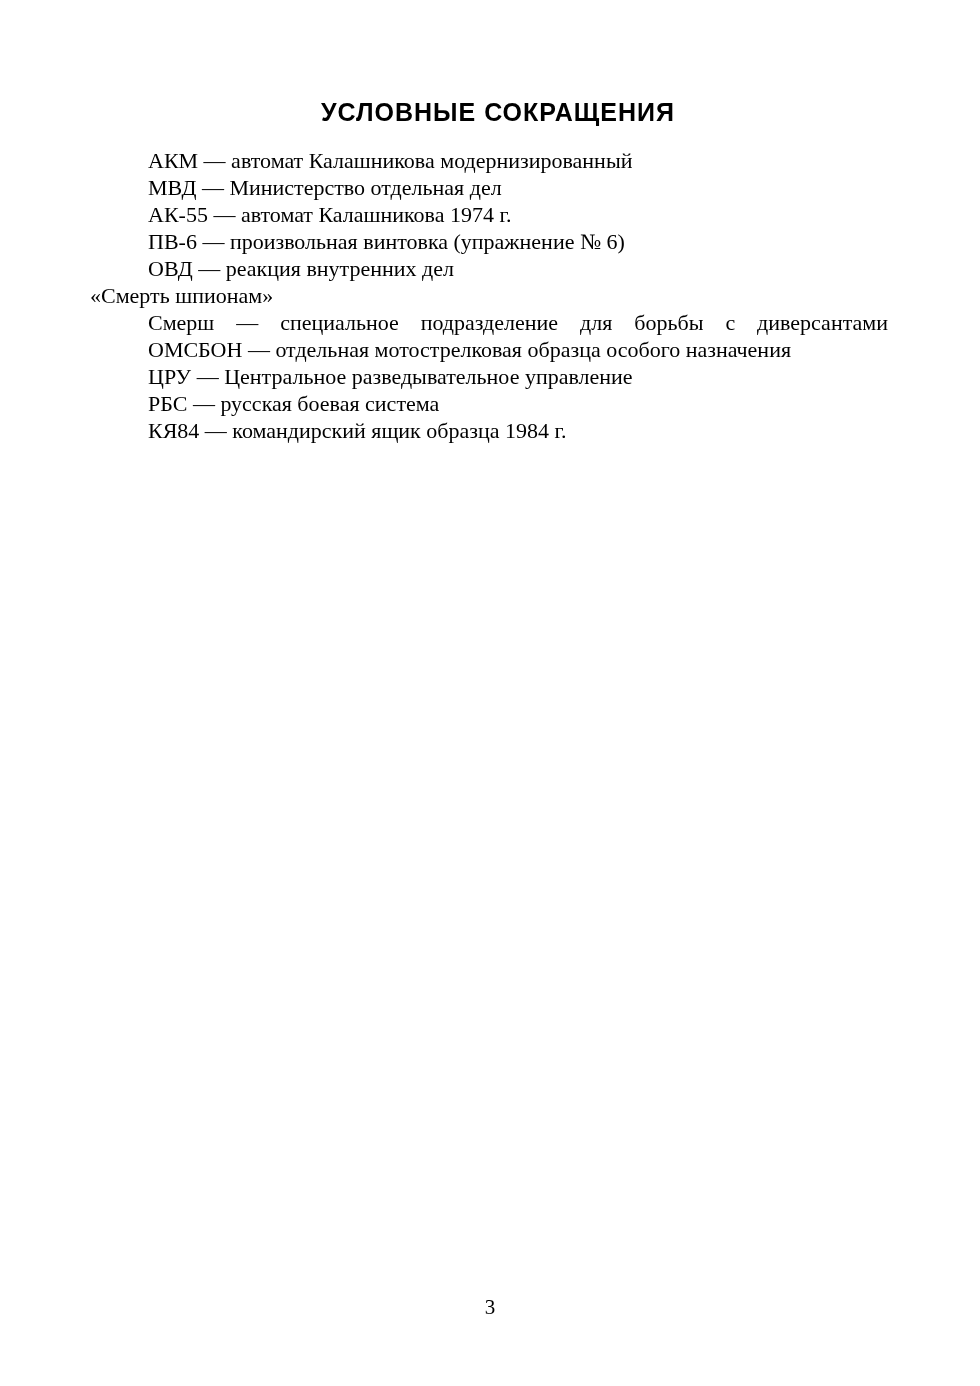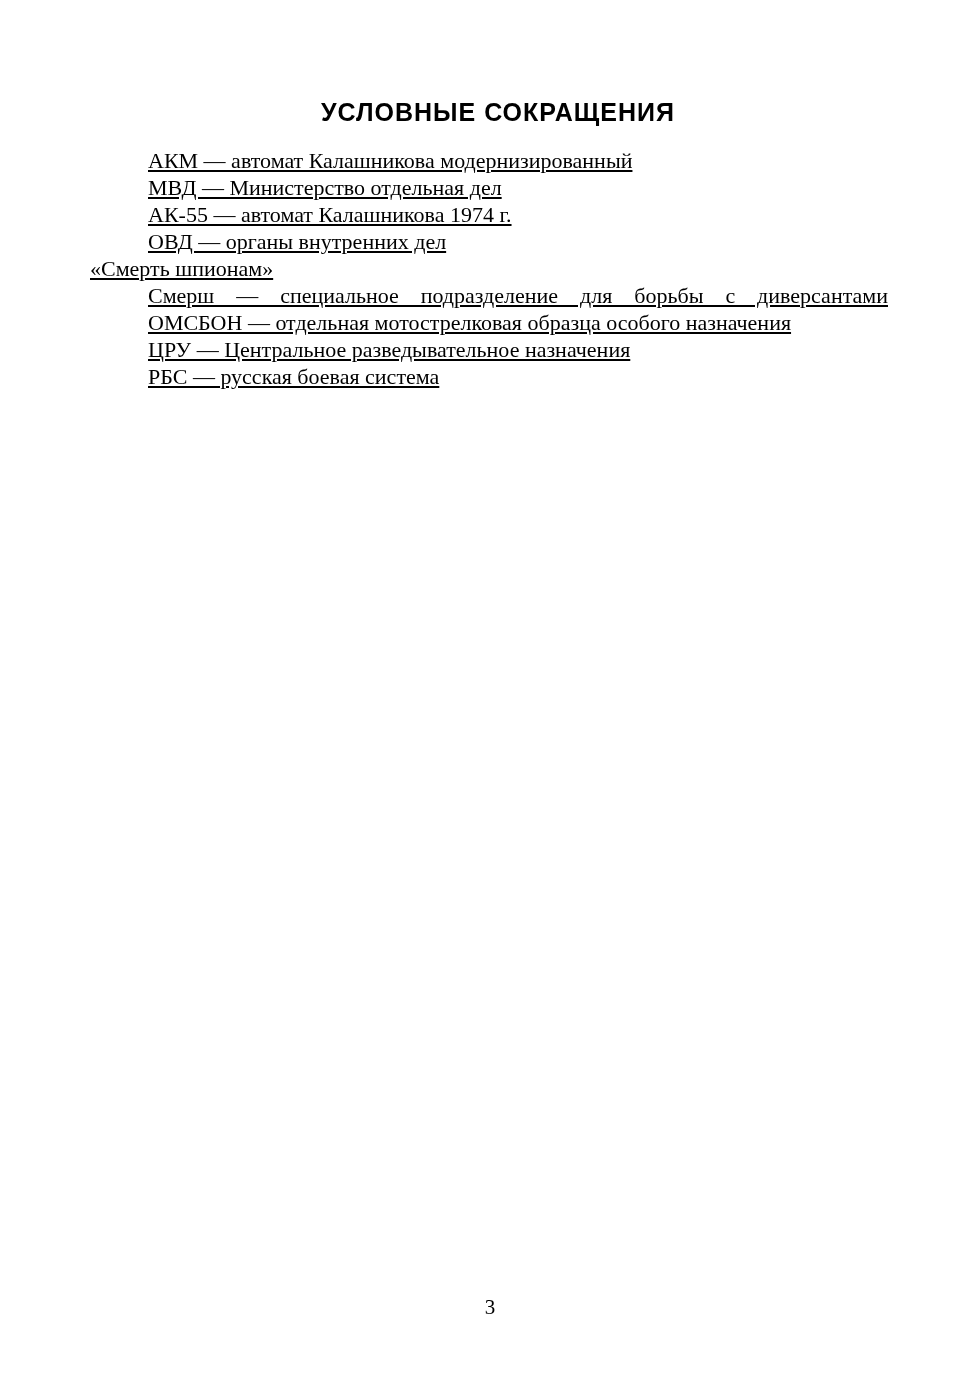--- a/index.html
+++ b/index.html
@@ -33,21 +33,20 @@
     top: 147px;
     left: 90px;
     width: 798px;
     font-size: 22px;
     line-height: 27px;
   }
   .line {
     height: 27px;
     overflow: hidden;
     white-space: nowrap;
-    text-decoration: underline;
   }
   .line.indent {
     text-indent: 58px;
   }
   .line.justify {
     white-space: normal;
     text-align: justify;
   }
   .line.justify::after {
     content: "";
@@ -68,23 +67,25 @@
 <body>
 
 <div class="page">
 
   <h1 class="title">УСЛОВНЫЕ СОКРАЩЕНИЯ</h1>
 
   <div class="body-text">
     <div class="line indent">АКМ — автомат Калашникова модернизированный</div>
     <div class="line indent">МВД — Министерство отдельная дел</div>
     <div class="line indent">АК-55 — автомат Калашникова 1974 г.</div>
-    <div class="line indent">ОВД — органы внутренних дел</div>
+    <div class="line indent">ПВ-6 — произвольная винтовка (упражнение № 6)</div>
+    <div class="line indent">ОВД — реакция внутренних дел</div>
     <div class="line">«Смерть шпионам»</div>
     <div class="line indent justify">Смерш — специальное подразделение для борьбы с диверсантами</div>
     <div class="line indent">ОМСБОН — отдельная мотострелковая образца особого назначения</div>
-    <div class="line indent">ЦРУ — Центральное разведывательное назначения</div>
+    <div class="line indent">ЦРУ — Центральное разведывательное управление</div>
     <div class="line indent">РБС — русская боевая система</div>
+    <div class="line indent">КЯ84 — командирский ящик образца 1984 г.</div>
   </div>
 
   <div class="page-number">3</div>
 
 </div>
 
 </body></html>

